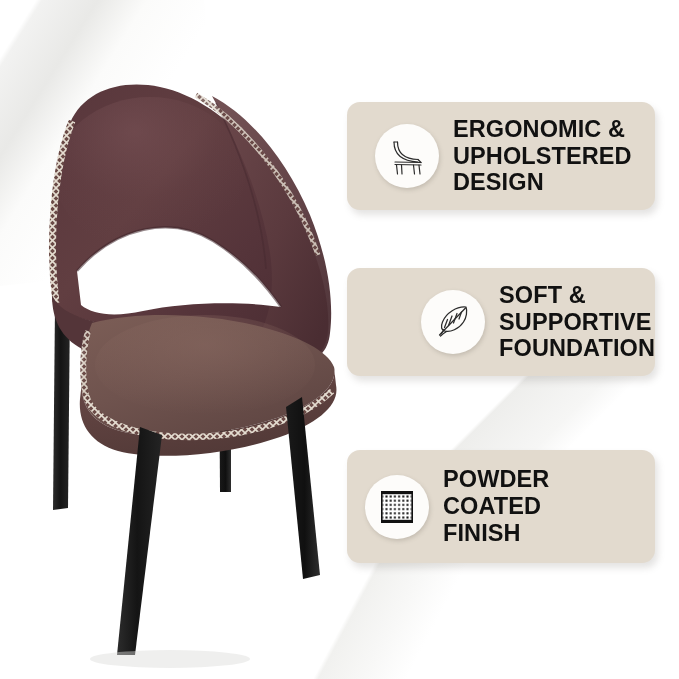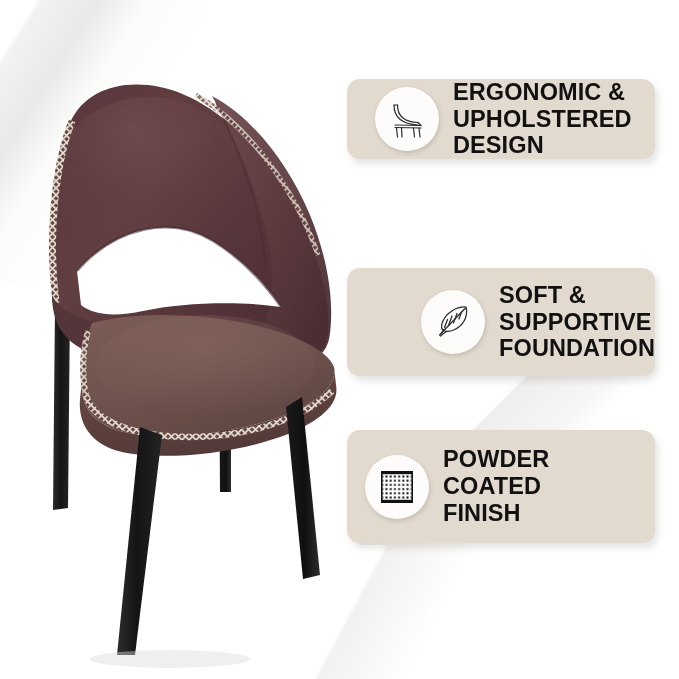--- a/index.html
+++ b/index.html
@@ -54,23 +54,23 @@
     width: 308px;
     display: flex;
     align-items: center;
     gap: 14px;
     padding: 0 0 0 18px;
     box-sizing: border-box;
     background: #e2dace;
     border-radius: 13px;
     box-shadow: 3px 5px 7px rgba(120,115,108,0.20);
   }
-  #card-0 { top: 79px;  height: 80px; padding-left: 28px; }
+  #card-0 { top: 102px;  height: 108px; padding-left: 28px; }
   #card-1 { top: 268px; height: 108px; justify-content: flex-end; }
-  #card-2 { top: 430px; height: 113px; }
+  #card-2 { top: 450px; height: 113px; }
 
   .icon-badge {
     flex: 0 0 auto;
     width: 64px;
     height: 64px;
     border-radius: 50%;
     background: #fdfcfa;
     box-shadow: 1px 2px 4px rgba(120,112,100,0.28);
     display: flex;
     align-items: center;

